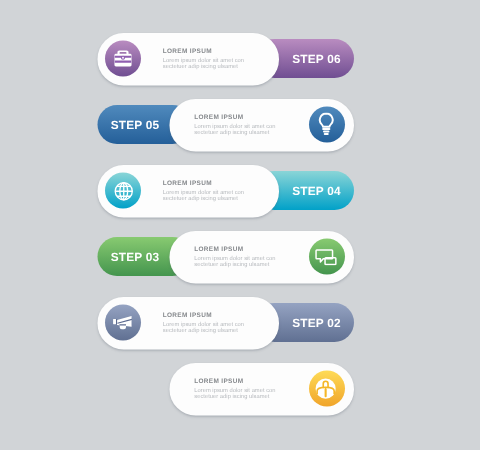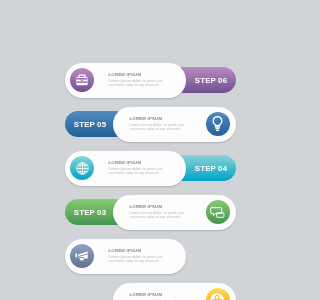--- a/index.html
+++ b/index.html
@@ -1,21 +1,21 @@
 <!DOCTYPE html>
 <html><head>
 <meta charset="utf-8">
 <title>Six Step Infographic</title>
 <style>
   html,body{margin:0;padding:0;}
   body{width:300px;height:300px;overflow:hidden;background:#d1d4d7;
        font-family:"Liberation Sans",sans-serif;-webkit-font-smoothing:antialiased;}
   .stage{position:relative;width:300px;height:300px;overflow:hidden;}
 
-  .row{position:absolute;left:0;top:0;width:300px;height:212px;margin-top:41px;}
+  .row{position:absolute;left:0;top:0;width:300px;height:212px;}
   .badge{position:absolute;height:25.8px;border-radius:13px;box-sizing:border-box;
          display:flex;align-items:center;justify-content:center;
          color:#fff;font-size:7.9px;font-weight:700;letter-spacing:.12px;}
   .pill{position:absolute;height:34.8px;border-radius:17.4px;background:#fdfdfd;
         box-shadow:0 1px 1.6px rgba(90,100,112,.30);}
   .circ{position:absolute;width:24px;height:24px;border-radius:50%;
         display:flex;align-items:center;justify-content:center;}
   .circ svg{display:block;}
   .tx{position:absolute;}
   .tt{font-size:4.3px;font-weight:700;color:#85888c;letter-spacing:.22px;
@@ -111,20 +111,23 @@
               </g>
             </svg>
           </span>
         </div>
         <div class="tx" style="left:129.5px;top:164.20000000000002px;">
           <div class="tt">LOREM IPSUM</div>
           <div class="tb"><span>Lorem ipsum dolor sit amet con</span><br><span>sectetuer adip iscing ulsamet</span></div>
         </div>
       </div>
       <div class="row">
+        <div class="badge" style="left:170px;top:202.4px;width:66px;background:linear-gradient(180deg,#95a3c2,#607092);padding-left:16px;">
+          <span>STEP 02</span>
+        </div>
         <div class="pill" style="left:65px;top:197.9px;width:121px;"></div>
         <div class="circ" style="left:70px;top:203.15px;background:linear-gradient(180deg,#95a3c2,#607092);">
           <span>
             <svg width="13.6" height="10.6" viewBox="0 0 136 106">
               <g fill="#fff">
                 <rect x="4" y="26" width="20" height="36" rx="3"></rect>
                 <path d="M30 34 127 6v72l-97-12z"></path>
                 <path d="M48 67h42v15c0 8-6 13-14 13H62c-8 0-14-5-14-13z"></path>
               </g>
               <g fill="none" stroke="#5c6a8f" stroke-width="7.5">

